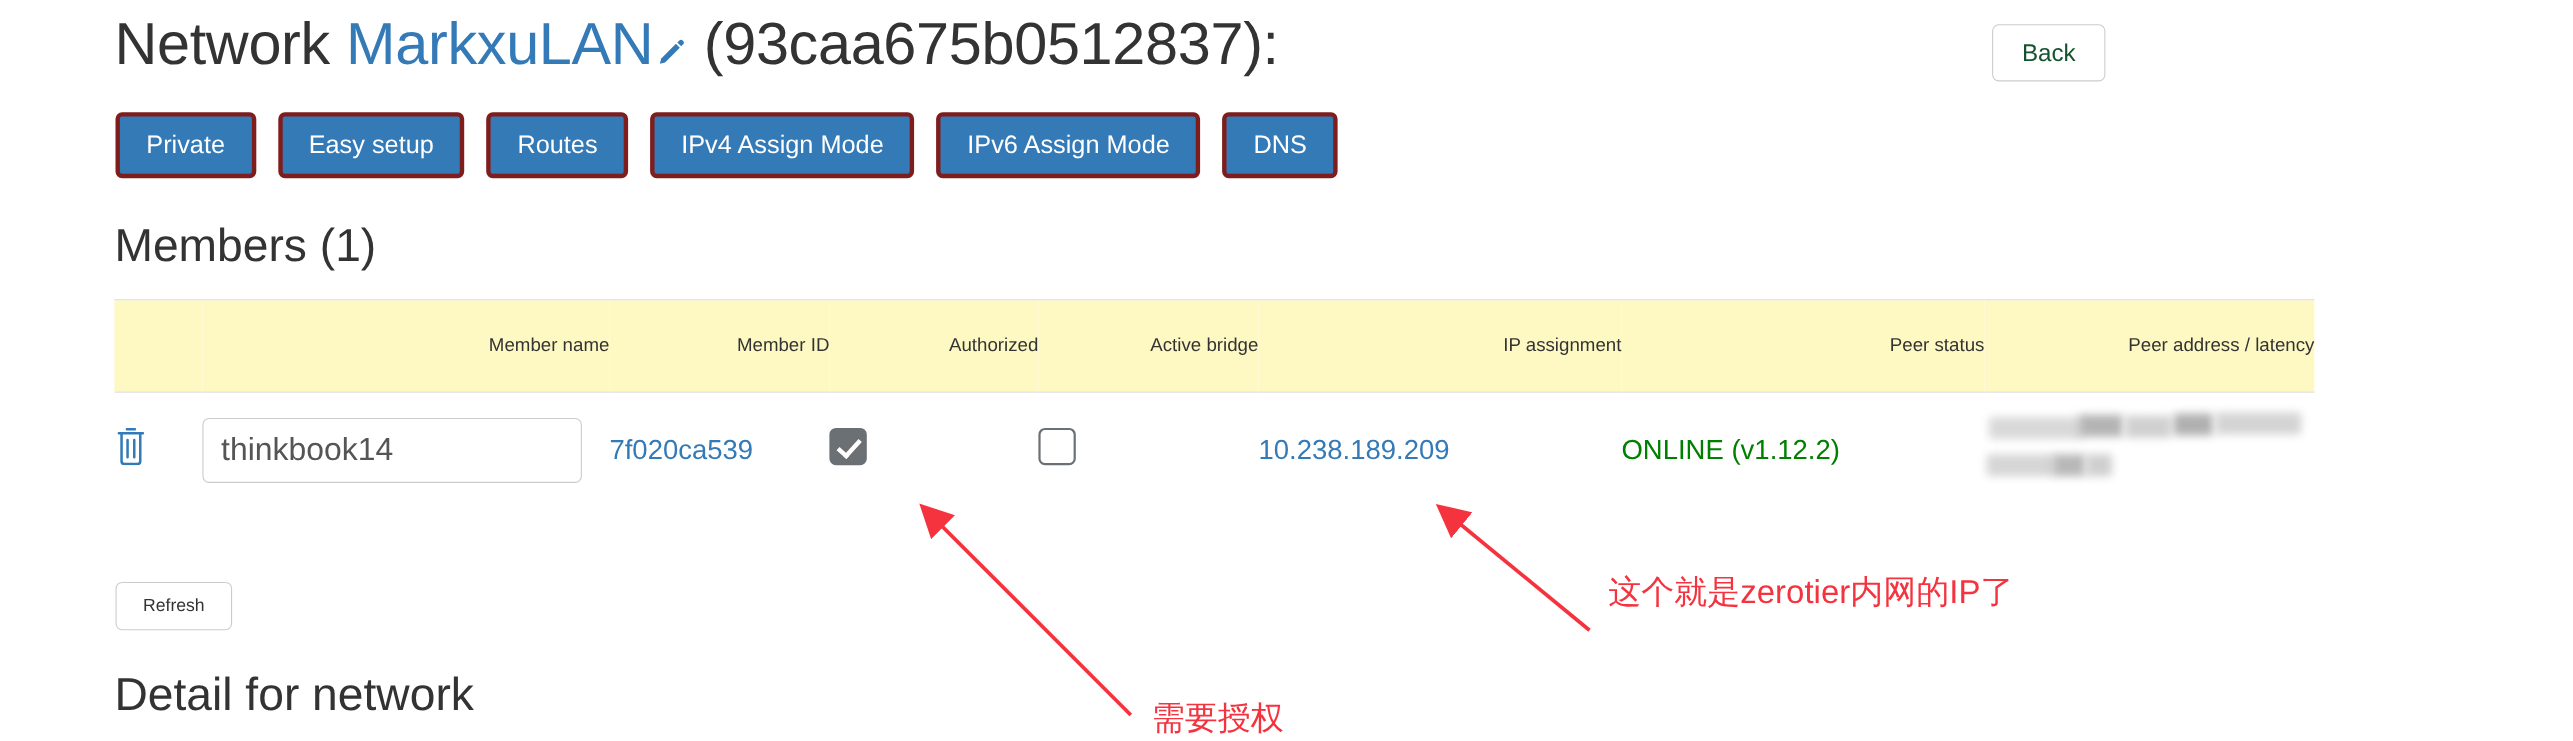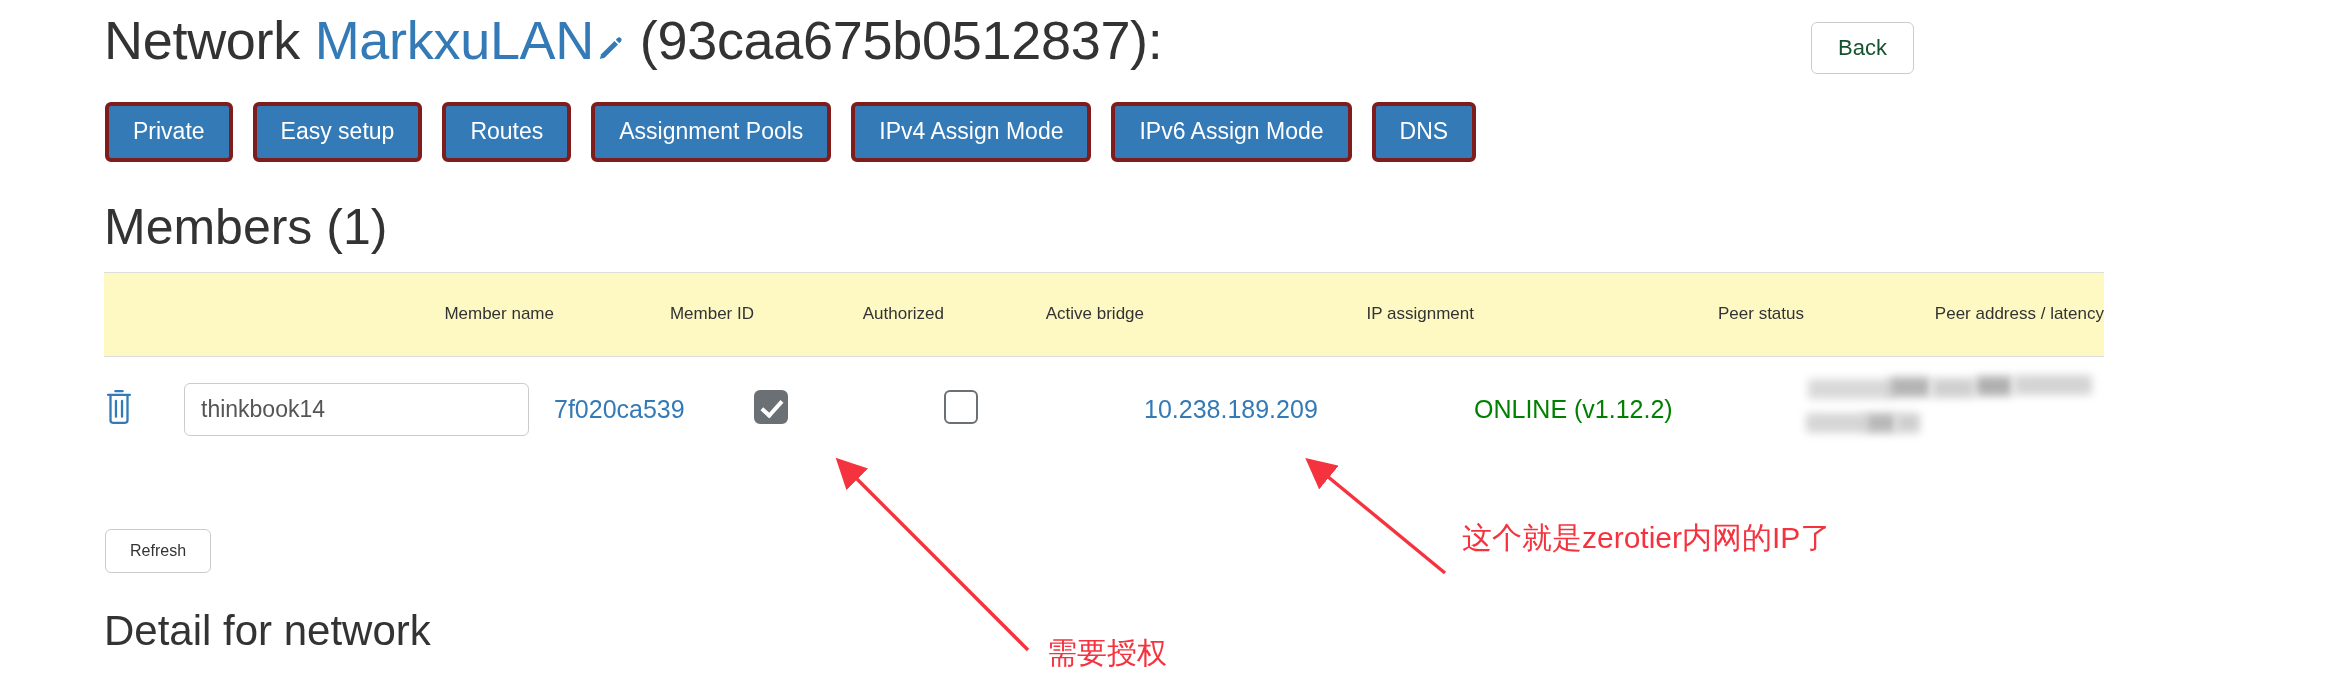--- a/index.html
+++ b/index.html
@@ -82,21 +82,21 @@
     line-height: 1.3;
     white-space: nowrap;
     cursor: pointer;
   }
 
   
   .members-heading {
     position: absolute;
     left: 104px;
     top: 200px;
-    font-size: 50px;
+    font-size: 42px;
     font-weight: 400;
     color: #333333;
     margin: 0;
     line-height: 1.1;
   }
 
   
   .members-table {
     position: absolute;
     left: 104px;
@@ -133,21 +133,21 @@
   .col-addr     { width: 300px; }
 
   .trash-icon {
     display: inline-block;
     line-height: 0;
     cursor: pointer;
   }
   .name-input {
     width: 345px;
     box-sizing: border-box;
-    font-size: 23px;
+    font-size: 29px;
     font-family: "Liberation Sans", sans-serif;
     color: #555555;
     padding: 12px 16px;
     border: 1px solid #cccccc;
     border-radius: 6px;
     background: #ffffff;
     outline: none;
   }
   .link-blue {
     color: #337ab7;
@@ -257,21 +257,20 @@
             <path d="M20.7 4.0 a2.0 2.0 0 0 0-2.8 0 l-1.3 1.3 2.8 2.8 1.3-1.3a2.0 2.0 0 0 0 0-2.8z" fill="#337ab7"></path>
             <path d="M15.6 6.3 L4.9 17.0 l-1.0 3.8 3.8-1.0 10.7-10.7z" fill="#337ab7"></path>
           </svg></span><span> (93caa675b0512837):</span></h1>
     <button class="back-button">Back</button>
   </div>
 
   <div class="btn-row">
     <button class="btn-blue">Private</button>
     <button class="btn-blue">Easy setup</button>
     <button class="btn-blue">Routes</button>
-    <button class="btn-blue">Assignment Pools</button>
     <button class="btn-blue">IPv4 Assign Mode</button>
     <button class="btn-blue">IPv6 Assign Mode</button>
     <button class="btn-blue">DNS</button>
   </div>
 
   <h2 class="members-heading">Members (1)</h2>
 
   <table class="members-table">
     <thead>
       <tr>

